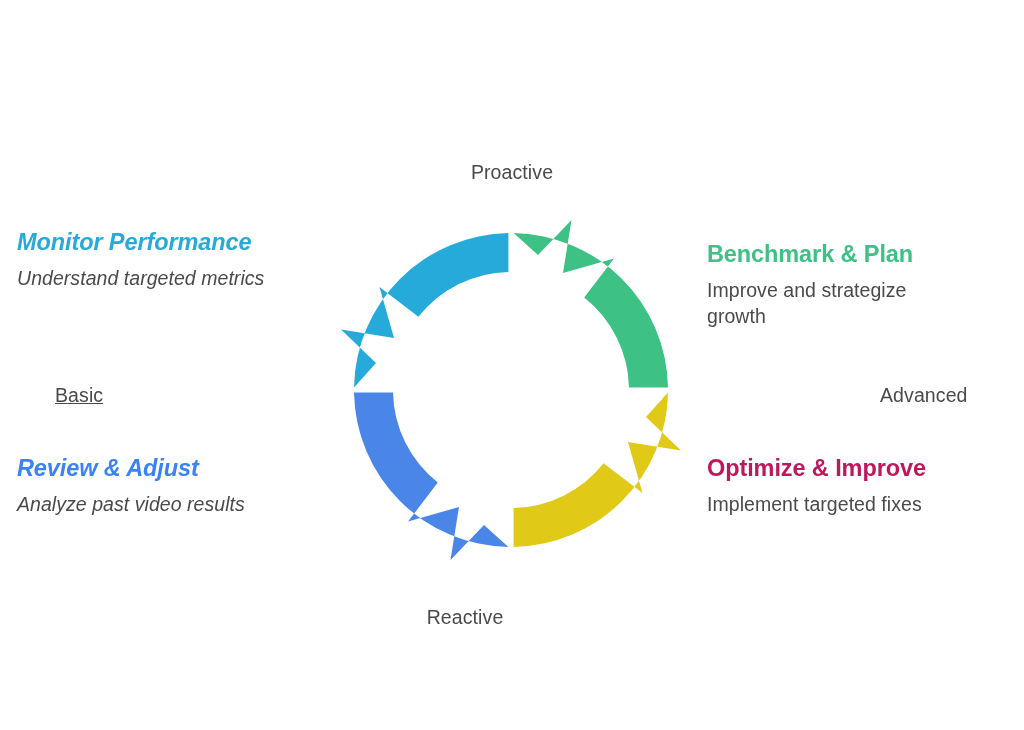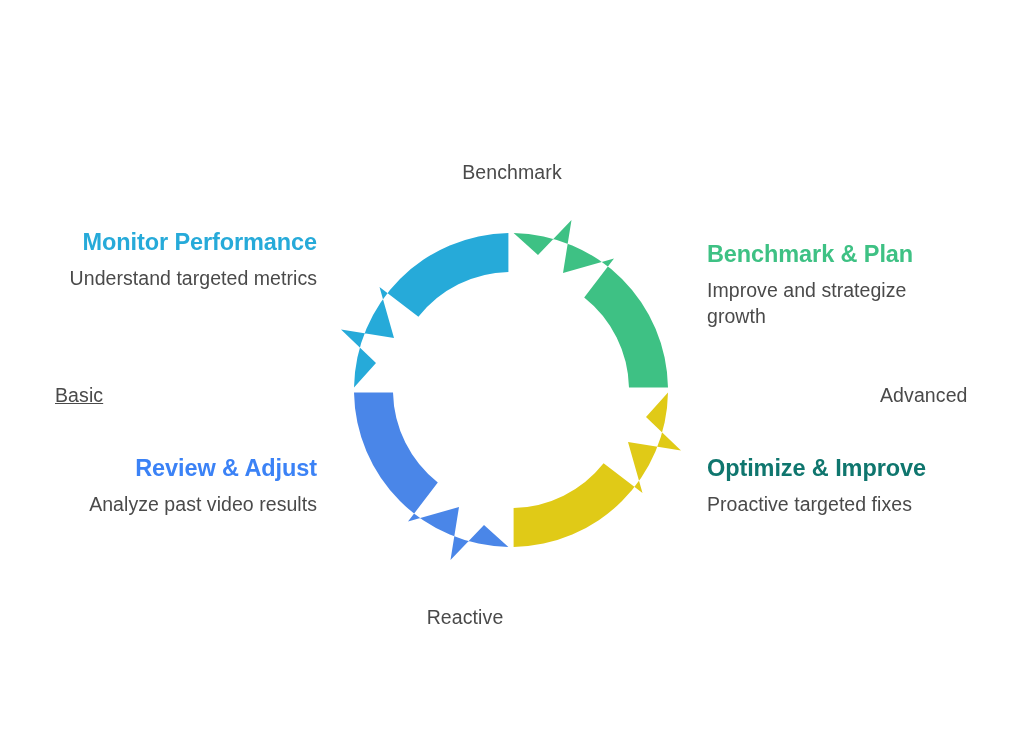--- a/index.html
+++ b/index.html
@@ -66,34 +66,34 @@
   }
   .quadrant .q-desc {
     font-size: 19.5px;
     font-weight: normal;
     line-height: 1.32;
     color: #4a4a4a;
     margin: 9px 0 0 0;
     letter-spacing: 0.05px;
   }
 
-  .quadrant.left  { text-align: right; }
+  .quadrant.left  { text-align: left; font-style: italic; }
   .quadrant.right { text-align: left; }
 
   #quad-monitor   { left: 17px;  top: 228px; }
   #quad-benchmark { left: 707px; top: 240px; }
   #quad-review    { left: 17px;  top: 454px; }
   #quad-optimize  { left: 707px; top: 454px; }
 </style>
 </head>
 <body>
 
 <div id="stage">
 
-  <div class="axis-label" id="axis-top">Benchmark</div>
+  <div class="axis-label" id="axis-top">Proactive</div>
 
   <div class="axis-label" id="axis-bottom">Reactive</div>
 
   <div class="axis-label" id="axis-left">Basic</div>
 
   <div class="axis-label" id="axis-right">Advanced</div>
 
   <div class="quadrant left" id="quad-monitor">
     <div class="q-title" style="color:#26AAD9">Monitor Performance</div>
     <div class="q-desc">Understand targeted metrics</div>
@@ -103,22 +103,22 @@
     <div class="q-title" style="color:#3EC184">Benchmark &amp; Plan</div>
     <div class="q-desc" style="max-width:232px">Improve and strategize growth</div>
   </div>
 
   <div class="quadrant left" id="quad-review">
     <div class="q-title" style="color:#3b82f6">Review &amp; Adjust</div>
     <div class="q-desc">Analyze past video results</div>
   </div>
 
   <div class="quadrant right" id="quad-optimize">
-    <div class="q-title" style="color:#0f766e">Optimize &amp; Improve</div>
-    <div class="q-desc">Proactive targeted fixes</div>
+    <div class="q-title" style="color:#be185d">Optimize &amp; Improve</div>
+    <div class="q-desc">Implement targeted fixes</div>
   </div>
 
   <div id="cycle-graphic">
     <svg viewBox="0 0 350 350" xmlns="http://www.w3.org/2000/svg">
 
       <defs>
 
         <path id="quadrant-arrow" d="M 2.6,-157
                  A 157,157 0 0 1 157,-2.6
                  L 118,-2.6

